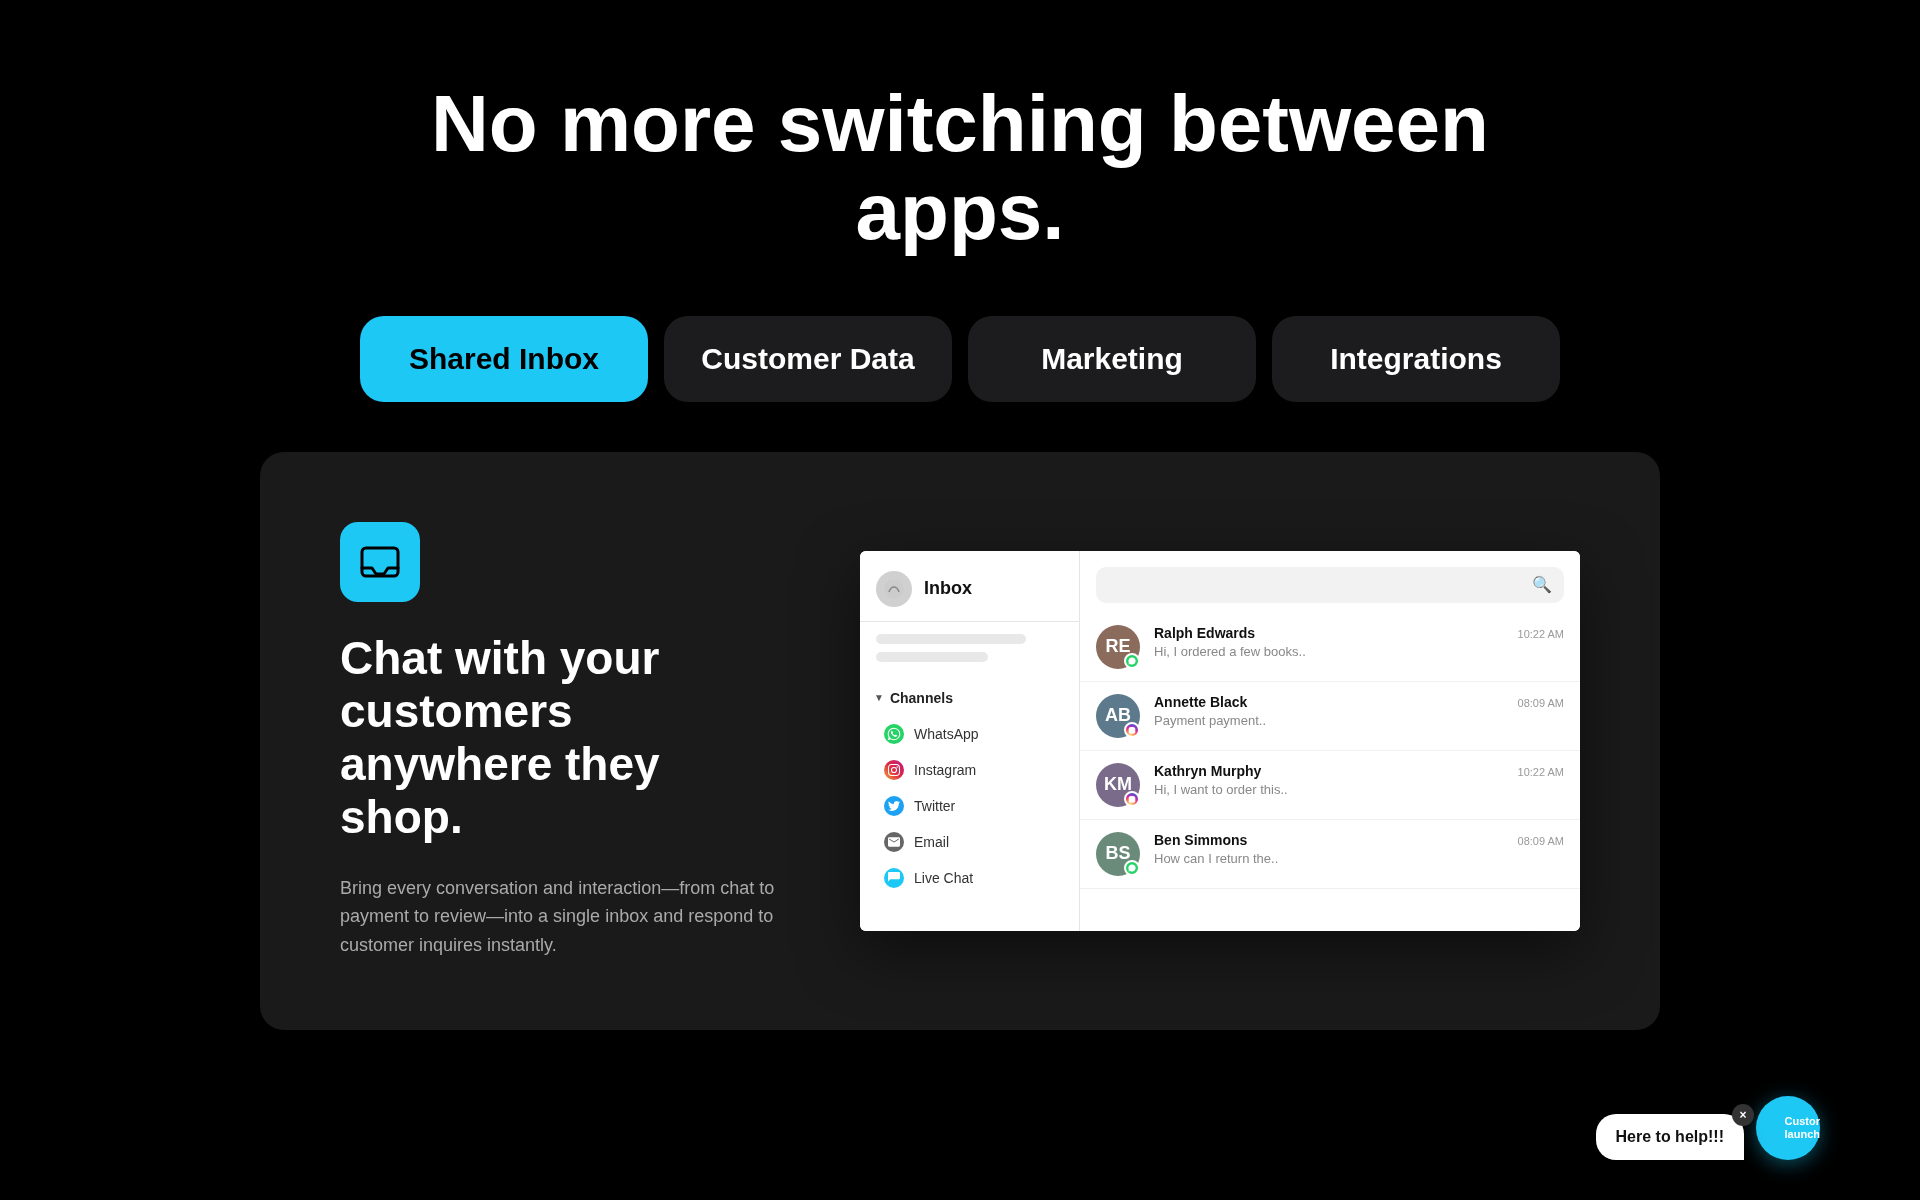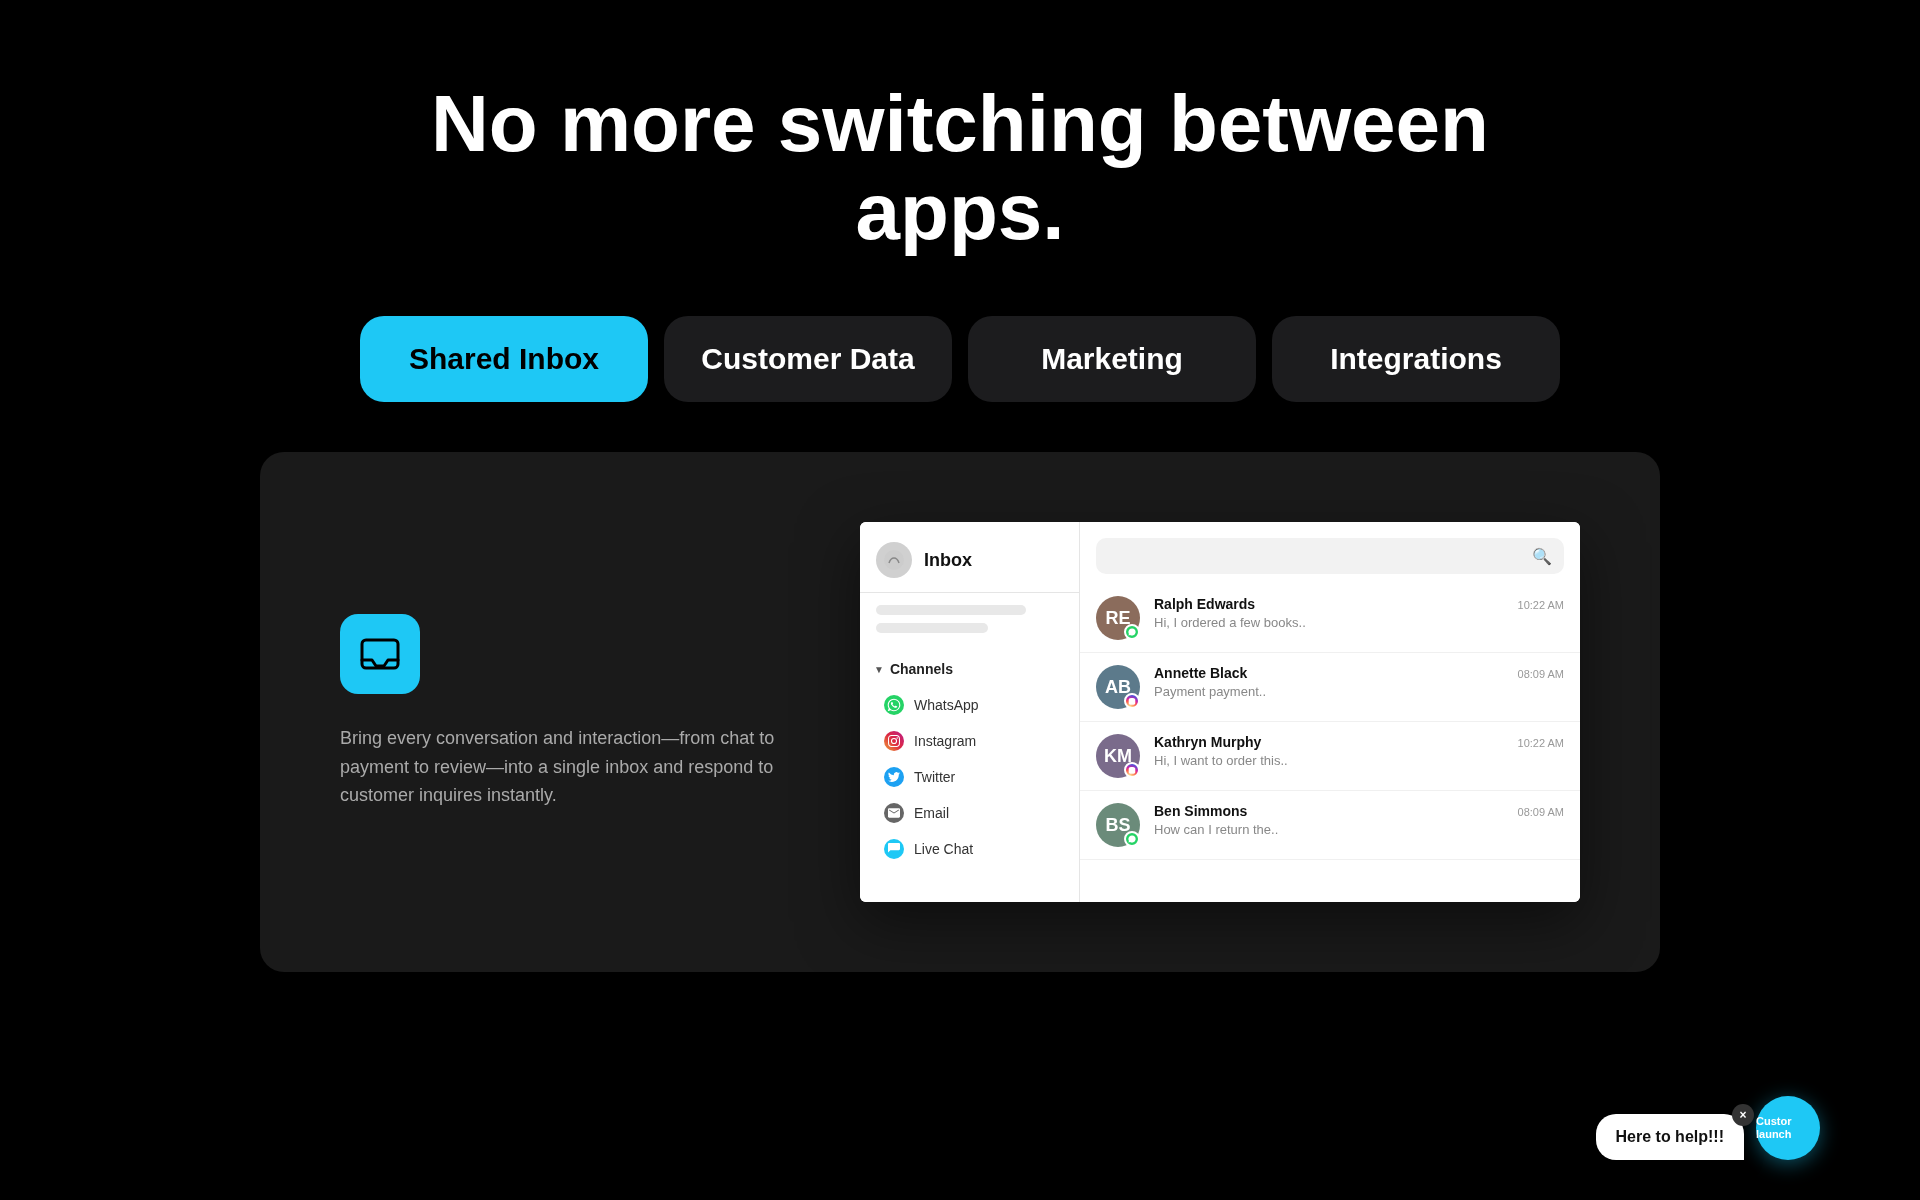--- a/index.html
+++ b/index.html
@@ -350,21 +350,21 @@
       cursor: pointer;
     }
 
     .chat-launcher {
       width: 64px;
       height: 64px;
       border-radius: 50%;
       background: #1ec8f5;
       display: flex;
       flex-direction: column;
-      align-items: flex-start;
+      align-items: flex-end;
       justify-content: center;
       cursor: pointer;
       box-shadow: 0 4px 20px rgba(30,200,245,0.4);
       font-size: 11px;
       font-weight: 700;
       color: #fff;
       text-align: center;
       line-height: 1.2;
     }
   </style>
@@ -385,20 +385,21 @@
   <div class="feature-card">
 
     <div class="feature-left">
       <div class="feature-icon-box">
         <svg viewBox="0 0 44 44" fill="none" xmlns="http://www.w3.org/2000/svg">
           <rect x="4" y="8" width="36" height="28" rx="4" stroke="#000" stroke-width="3" fill="none"></rect>
           <path d="M4 28h10l4 6h8l4-6h10" stroke="#000" stroke-width="3" fill="none" stroke-linecap="round" stroke-linejoin="round"></path>
         </svg>
       </div>
 
+      <h2 class="feature-title">Chat with your customers anywhere they shop.</h2>
 
       <p class="feature-desc">Bring every conversation and interaction—from chat to payment to review—into a single inbox and respond to customer inquires instantly.</p>
     </div>
 
     <div class="inbox-mockup">
 
       <div class="inbox-sidebar">
         <div class="inbox-header">
           <div class="inbox-avatar-circle">
             <svg width="22" height="22" viewBox="0 0 22 22" fill="none">

